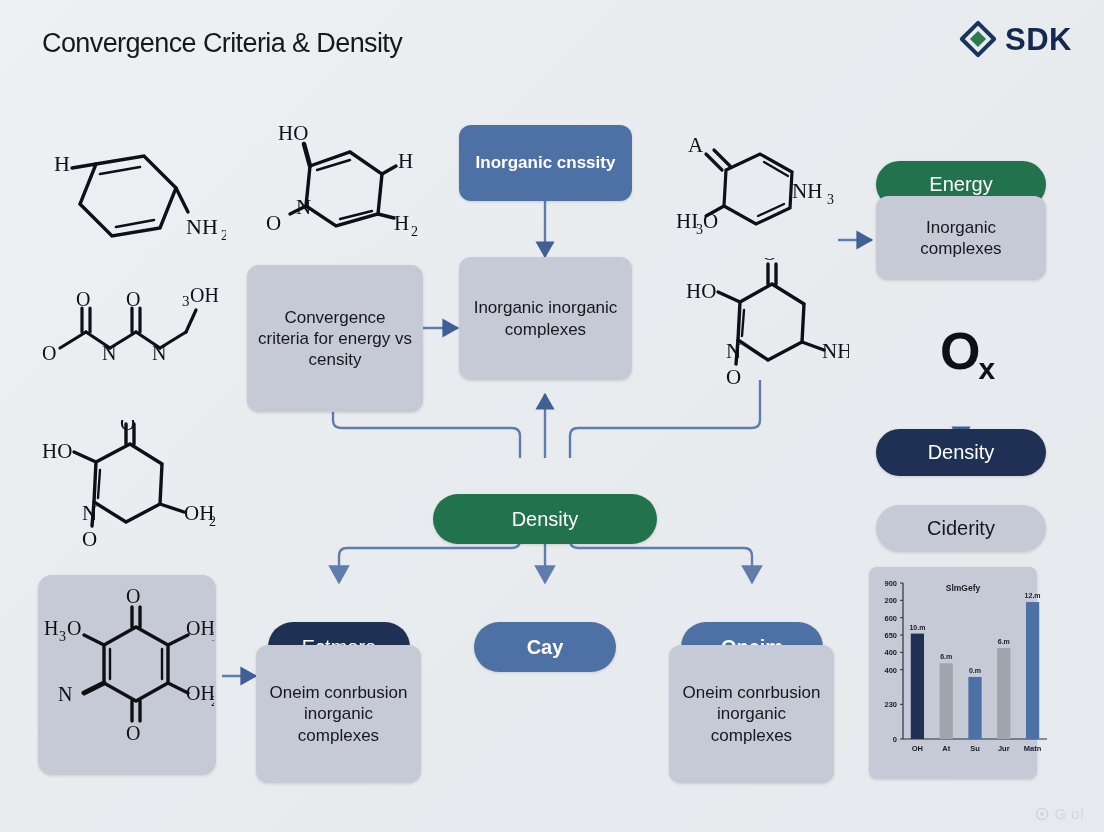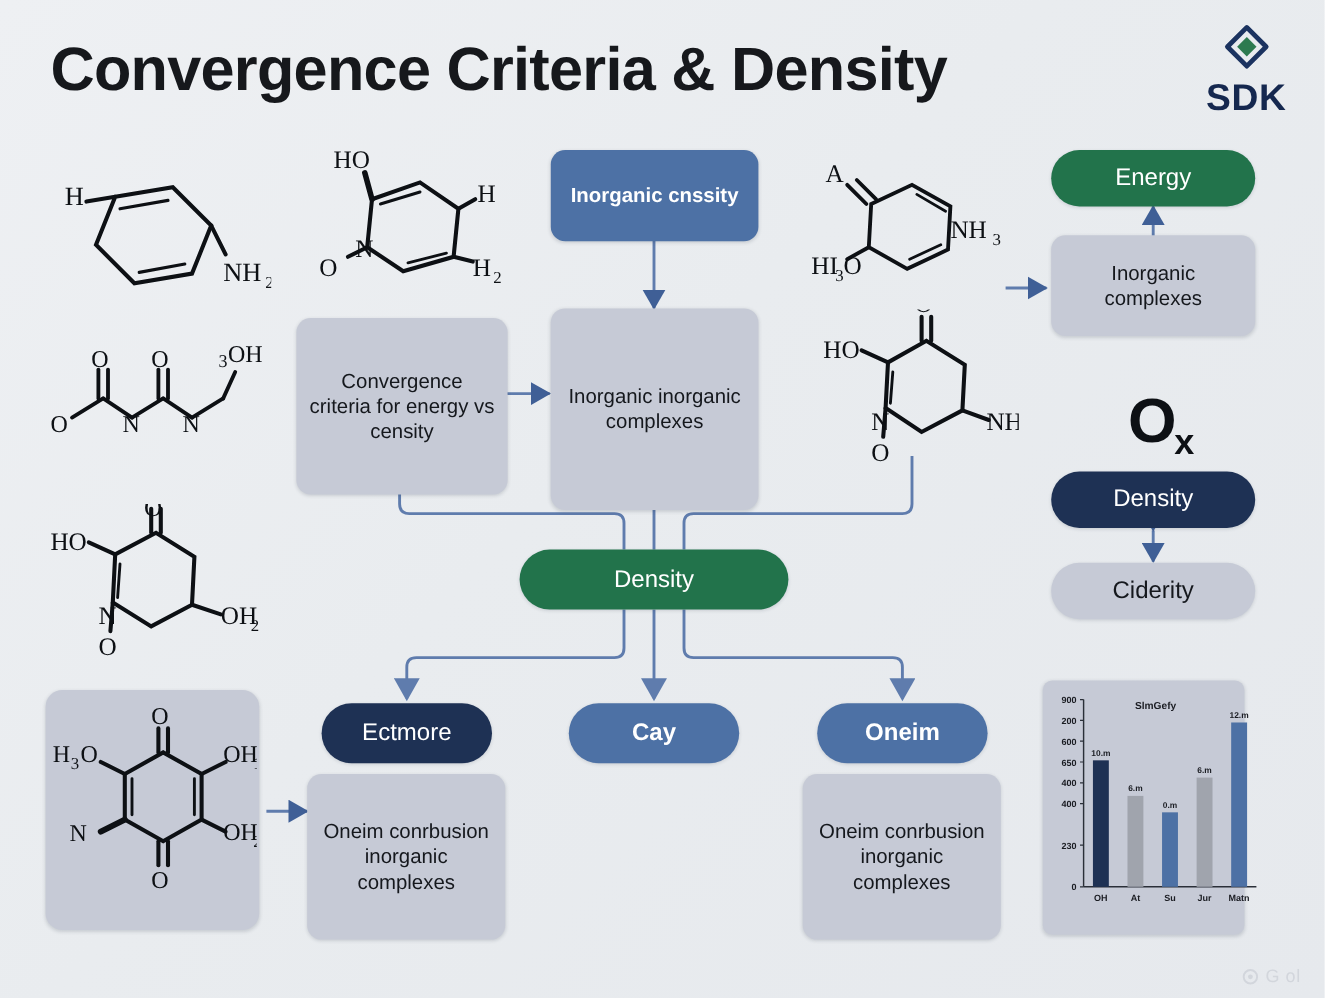--- a/index.html
+++ b/index.html
@@ -10,26 +10,26 @@
   }
   #canvas {
     position: relative;
     width: 1104px; height: 832px;
     background: linear-gradient(135deg,#eef0f3 0%,#e9ecef 45%,#e6e9ed 100%);
   }
 
   
   #page-title {
     position: absolute; left: 42px; top: 28px;
-    font-size: 51px; font-weight: bold; color: #16181c;
+    font-size: 27px; font-weight: normal; color: #16181c;
     letter-spacing: -0.6px; white-space: nowrap;
   }
   #brand {
     position: absolute; right: 32px; top: 20px;
-    display: flex; align-items: center; gap: 8px; flex-direction: column;
+    display: flex; align-items: center; gap: 8px;
   }
   #brand .mark { width: 38px; height: 38px; display:block; }
   #brand .wordmark {
     font-size: 31px; font-weight: bold; color: #15284f;
     letter-spacing: 0.5px; line-height: 1;
   }
 
   
   .node {
     position: absolute;
@@ -38,21 +38,21 @@
     border-radius: 12px;
     font-size: 17px;
     line-height: 1.25;
     padding: 8px 10px;
     box-shadow: 0 1px 3px rgba(40,50,70,.16);
   }
   .node.gray  { background:#c6cad6; color:#15181d; }
   .node.blue  { background:#4d71a5; color:#ffffff;font-weight:bold; }
   .node.navy  { background:#1e3154; color:#ffffff; }
   .node.green { background:#22734b; color:#ffffff; }
-  .pill { border-radius: 26px; font-size: 20px; font-weight: 500; }
+  .pill { border-radius: 26px; font-size: 20px; font-weight: 500; margin-top: 36px; }
 
   
   .conn { position: absolute; pointer-events: none; }
 
   
   .mol { position: absolute; }
   .molpanel {
     position:absolute; background:#c6cad6; border-radius:14px;
     box-shadow: 0 1px 3px rgba(40,50,70,.16);
   }
@@ -263,21 +263,21 @@
     <text x="42" y="100" font-size="21" font-family="Liberation Serif, serif" fill="#0d1014">N</text>
     <text x="42" y="126" font-size="21" font-family="Liberation Serif, serif" fill="#0d1014">O</text>
     <text x="138" y="100" font-size="21" font-family="Liberation Serif, serif" fill="#0d1014">NH</text>
     <text x="172" y="106" font-size="14" font-family="Liberation Serif, serif" fill="#0d1014">2</text>
   </svg>
 
   <div class="node blue" style="left:459px;top:125px;width:173px;height:76px">Inorganic cnssity</div>
 
   <div class="node gray" style="left:247px;top:265px;width:176px;height:147px">Convergence criteria for energy vs censity</div>
 
-  <div class="node gray" style="left:459px;top:257px;width:173px;height:168px">Inorganic inorganic complexes</div>
+  <div class="node gray" style="left:459px;top:257px;width:173px;height:123px">Inorganic inorganic complexes</div>
 
   <div class="node green pill" style="left:433px;top:458px;width:224px;height:50px">Density</div>
 
   <div class="node green pill" style="left:876px;top:125px;width:170px;height:47px">Energy</div>
 
   <div class="node gray" style="left:876px;top:196px;width:170px;height:84px">Inorganic complexes</div>
 
   <div id="ox-glyph">
     <span class="o">O</span><span class="x">x</span>
   </div>

